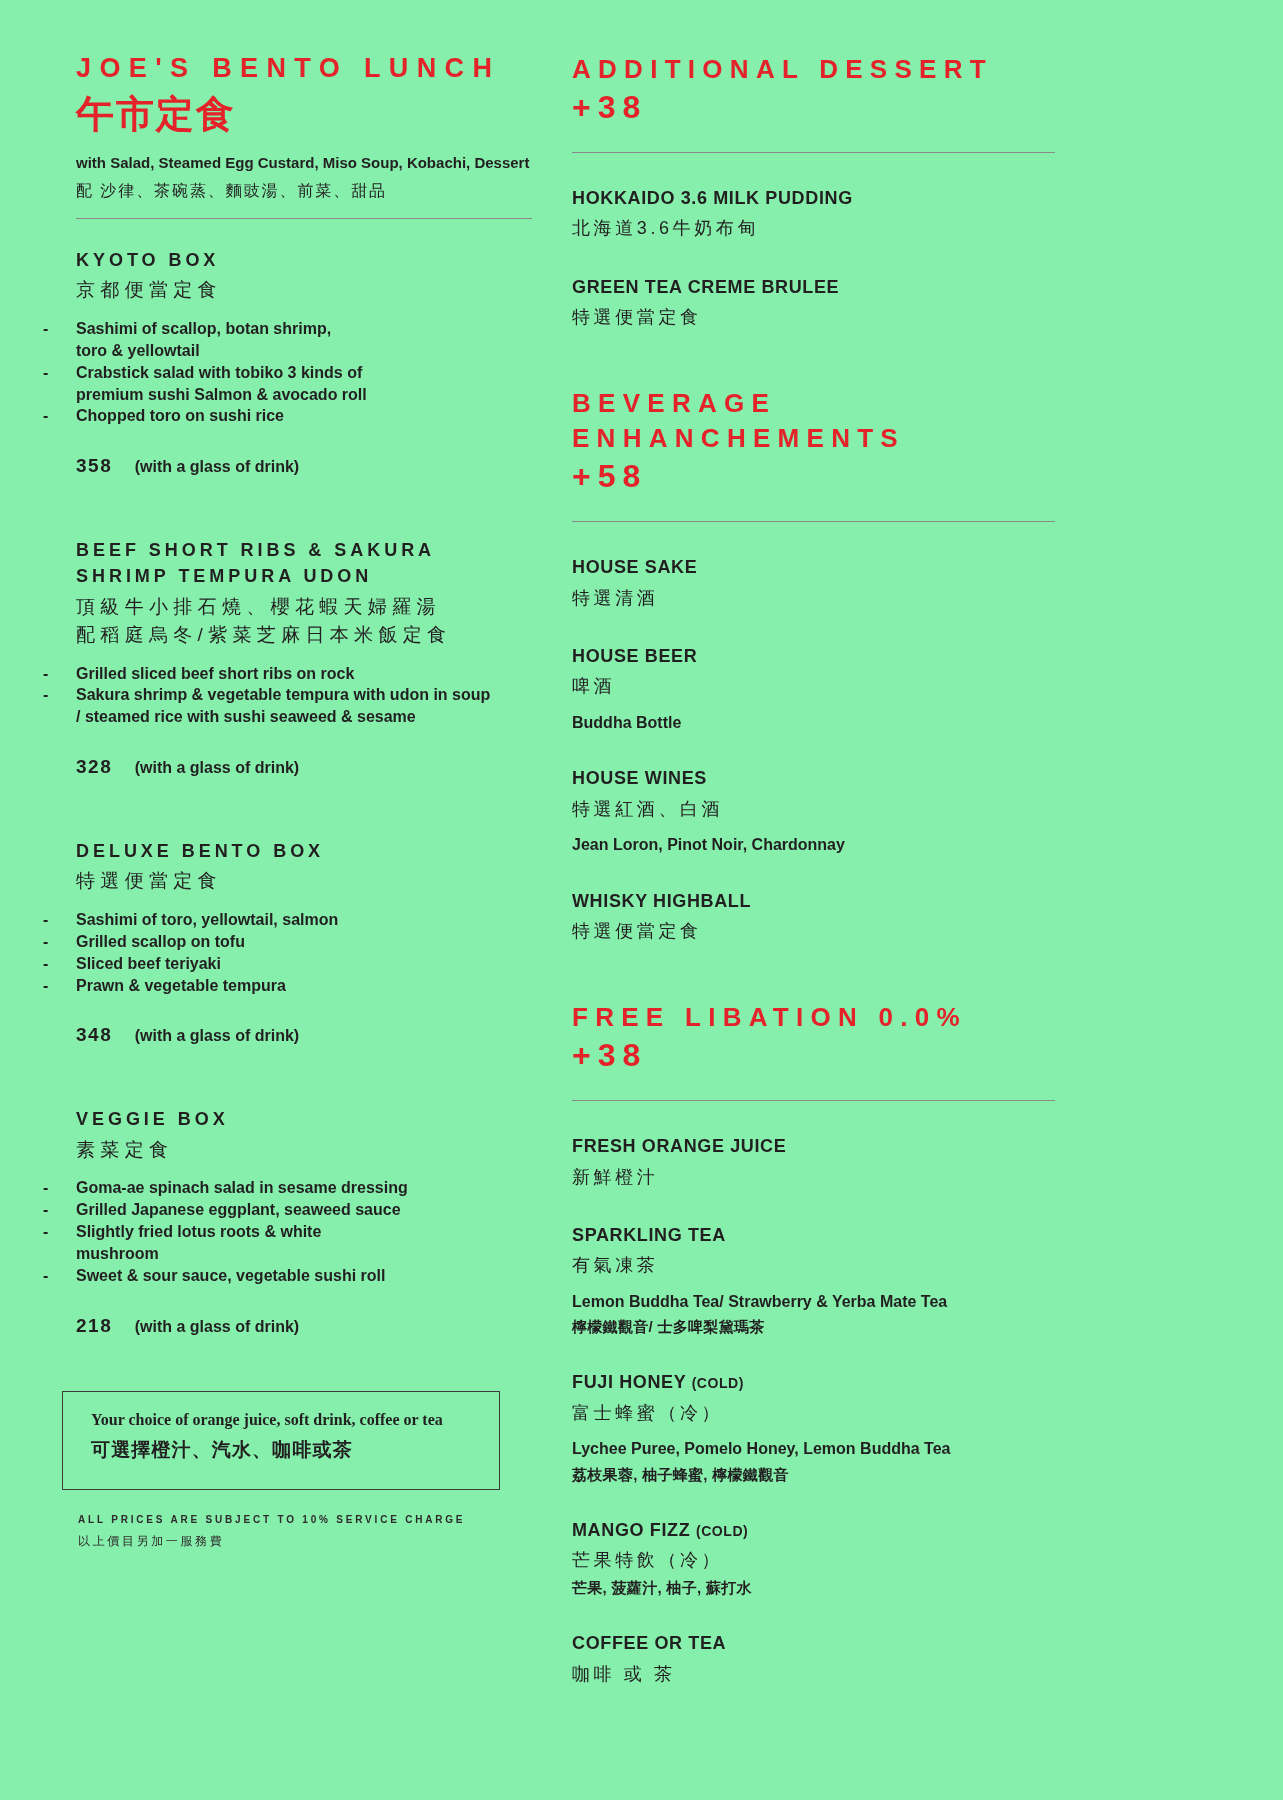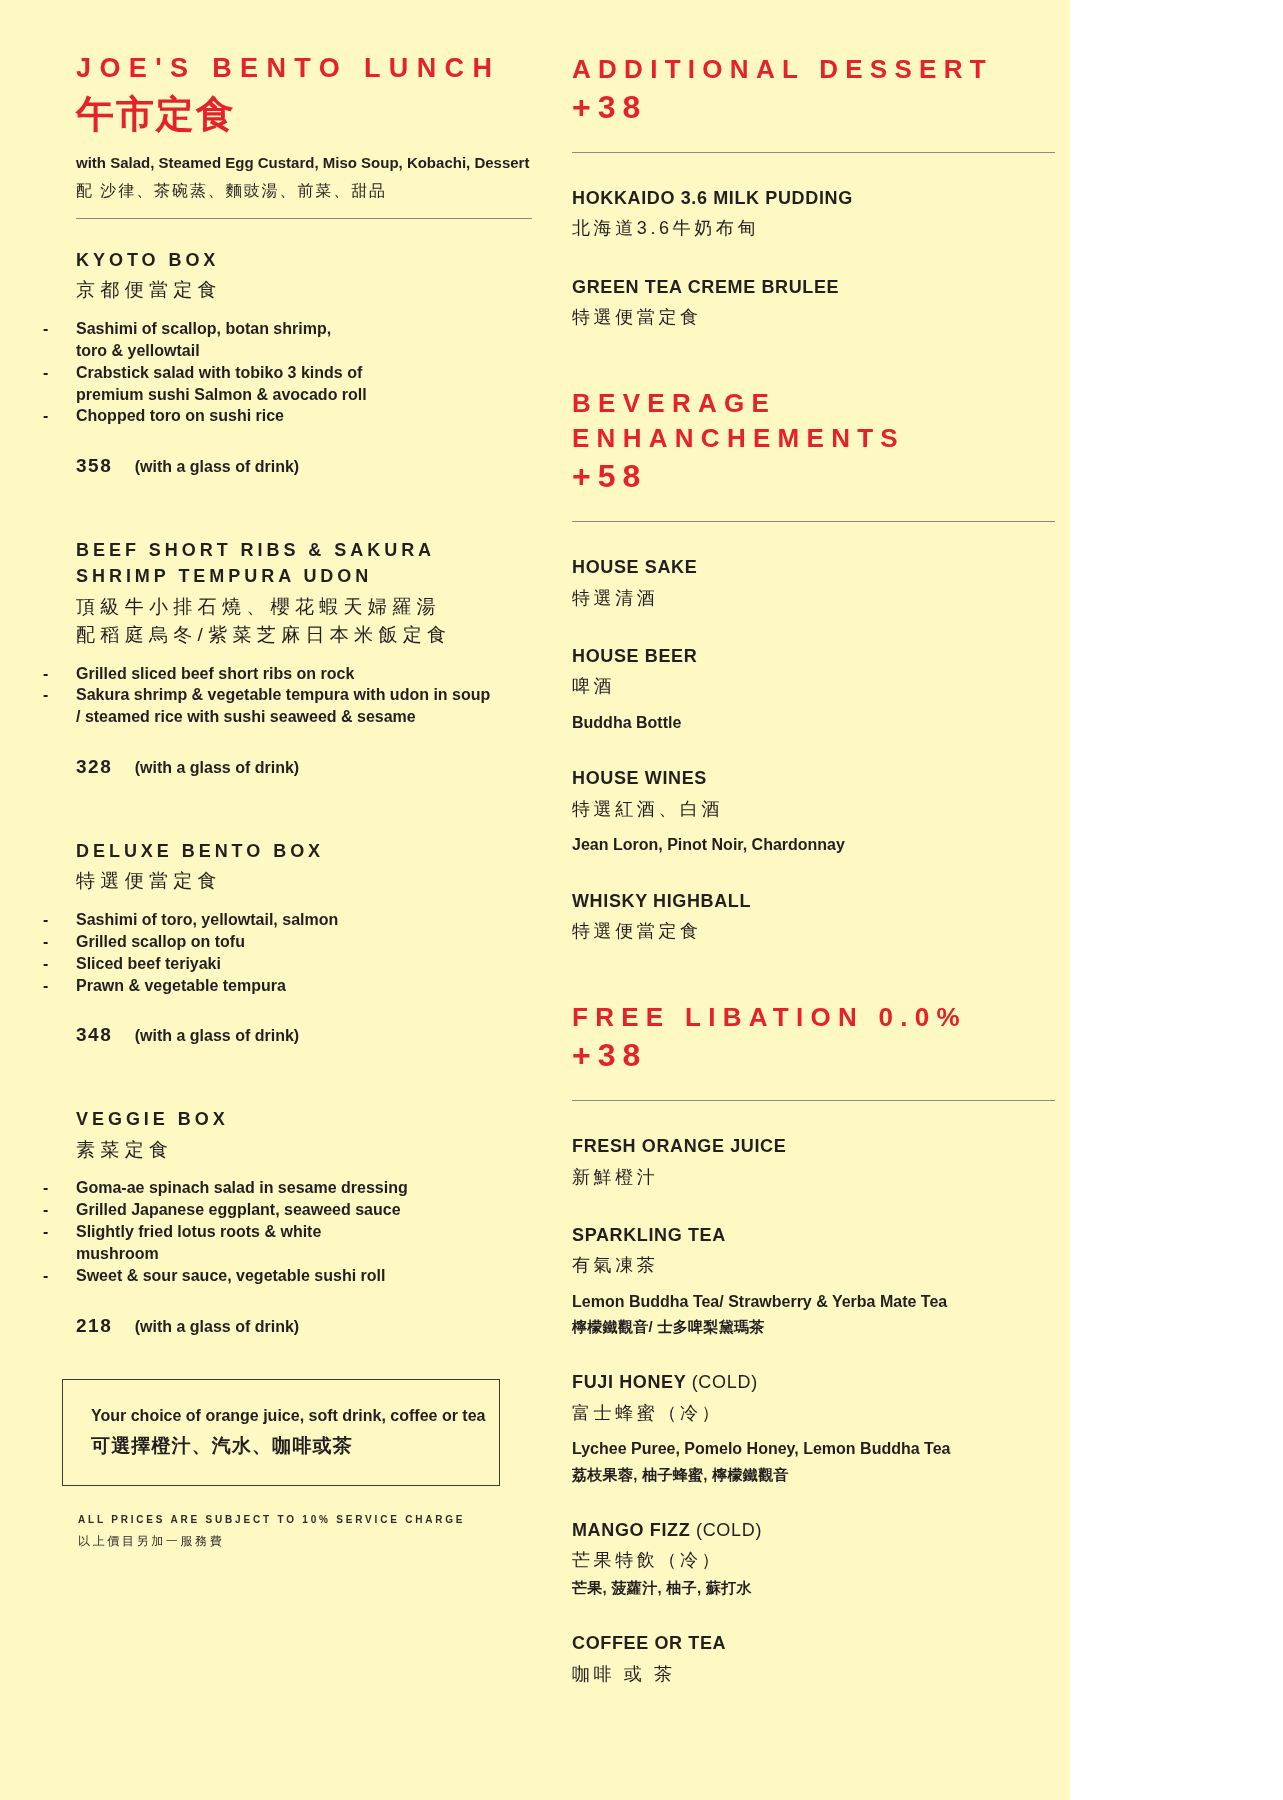--- a/index.html
+++ b/index.html
@@ -3,22 +3,22 @@
 <meta charset="utf-8">
 <style>
   :root{
     --red:#e42229;
     --ink:#221f20;
     --rule:#8a8a8a;
   }
   html,body{margin:0;padding:0;background:#ffffff;}
   .page{
     position:relative;
-    width:1070px;height:1800px;
-    background:#fef9c3;
+    width:1283px;height:1800px;
+    background:#86efac;
     font-family:"Liberation Sans", sans-serif;
     color:var(--ink);
     overflow:hidden;
   }
   .col{position:absolute;top:52px;}
   .col-left{left:76px;width:456px;}
   .col-right{left:572px;width:483px;}
 
   .nowrap{white-space:nowrap;}
 
@@ -37,42 +37,43 @@
   .items{list-style:none;margin:13px 0 0;padding:0;}
   .item{position:relative;font-size:16px;font-weight:700;line-height:1.37;}
   .item .dash{position:absolute;left:-33px;top:0;}
   .line{display:block;white-space:nowrap;}
   .price-row{margin-top:28px;}
   .price{font-size:19px;font-weight:700;letter-spacing:0.08em;margin-right:18px;}
   .price-note{font-size:16px;font-weight:700;}
 
   
   .drink-box{
-    margin-top:42px;margin-left:-14px;
+    margin-top:54px;margin-left:-14px;
     width:438px;box-sizing:border-box;
     border:1px solid #3c3c3c;
-    padding:26px 14px 26px 28px;
+    padding:18px 14px 26px 28px;
+    font-family:Liberation Serif, serif;
   }
   .drink-box-en{font-size:16px;font-weight:700;line-height:1.3;white-space:nowrap;}
   .drink-box-zh{margin-top:7px;font-size:19px;font-weight:700;letter-spacing:0.06em;}
 
   
   .footer{position:absolute;left:78px;top:1476px;}
   .footer-en{font-size:10px;font-weight:600;letter-spacing:0.28em;color:#2e2b2c;margin-top:38px;}
   .footer-zh{margin-top:8px;font-size:12px;font-weight:400;letter-spacing:0.22em;color:#2e2b2c;}
 
   
   .r-section{margin-top:0;}
   .r-section + .r-section{margin-top:56px;}
   .r-title{margin:0;font-size:26px;line-height:1.35;font-weight:700;color:var(--red);letter-spacing:0.28em;}
   .r-price{margin-top:2px;font-size:32px;font-weight:700;color:var(--red);letter-spacing:0.22em;}
   .r-rule{border:none;border-top:1px solid var(--rule);margin:26px 0 0;height:0;}
   .r-item{margin-top:34px;}
   .r-item-name{font-size:18px;font-weight:700;letter-spacing:0.035em;line-height:1.3;white-space:nowrap;}
-  .cold{font-size:18px;font-weight:400;letter-spacing:0.04em;}
+  .cold{font-size:14px;font-weight:700;letter-spacing:0.04em;}
   .r-item-zh{margin-top:6px;font-size:18px;font-weight:400;letter-spacing:0.2em;line-height:1.4;}
   .r-item-desc{margin-top:13px;font-size:16px;font-weight:700;line-height:1.3;white-space:nowrap;}
   .r-item-desc-zh{margin-top:6px;font-size:15px;font-weight:700;letter-spacing:0.02em;white-space:nowrap;}
 </style>
 </head>
 <body>
 
 <div class="page">
 
   <div class="col col-left">

